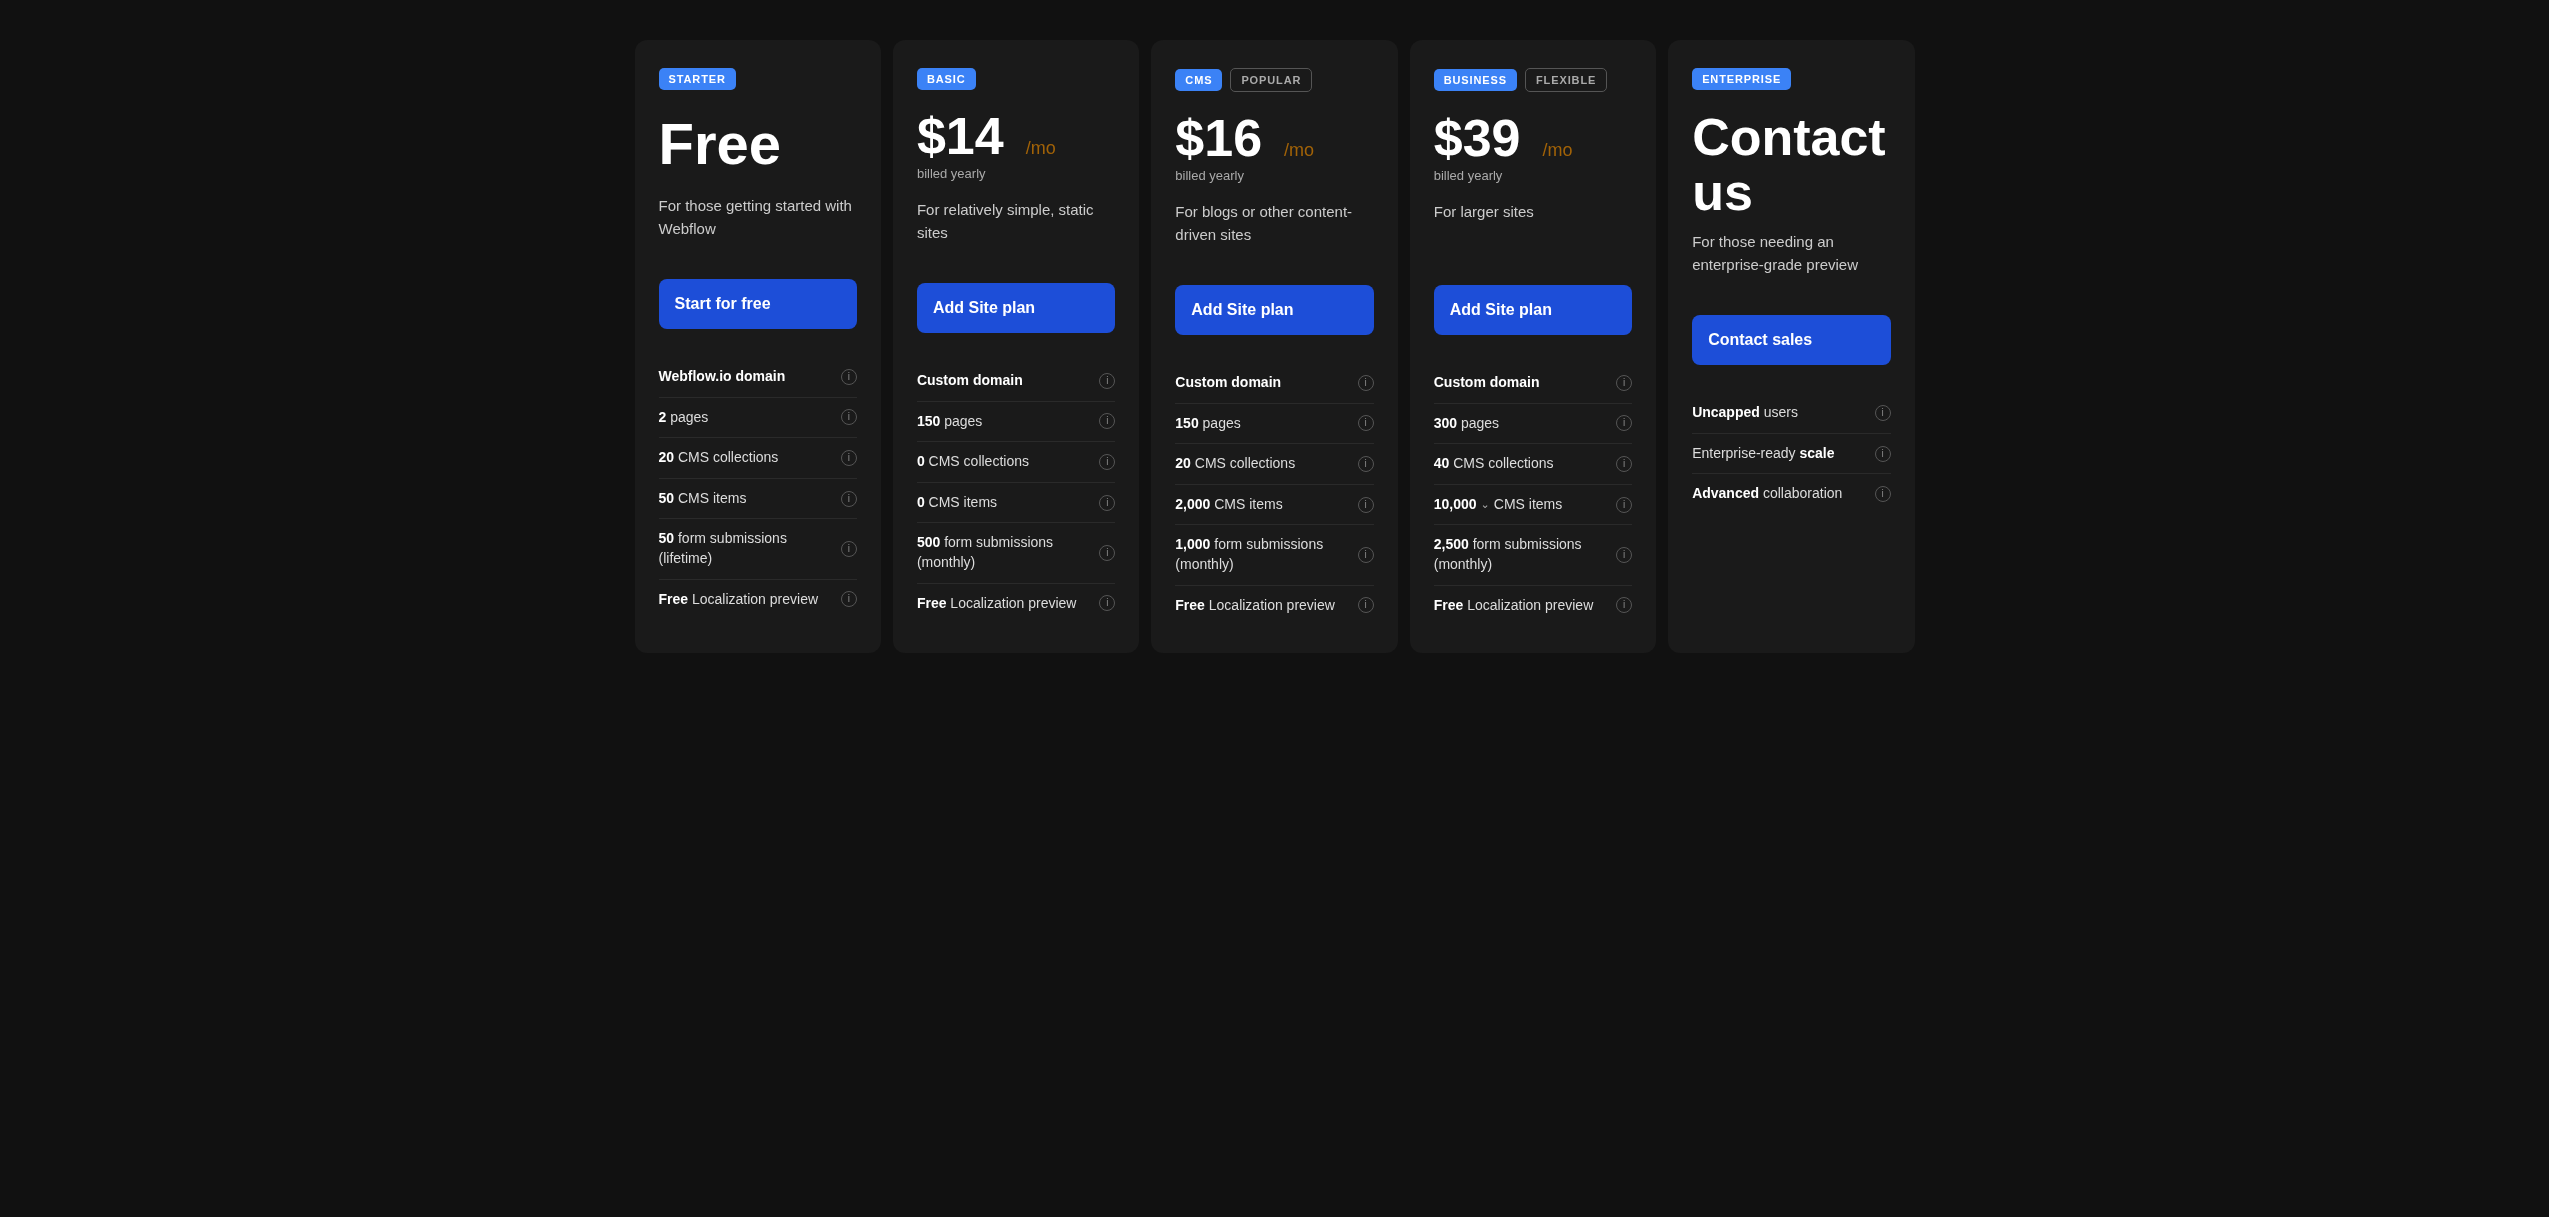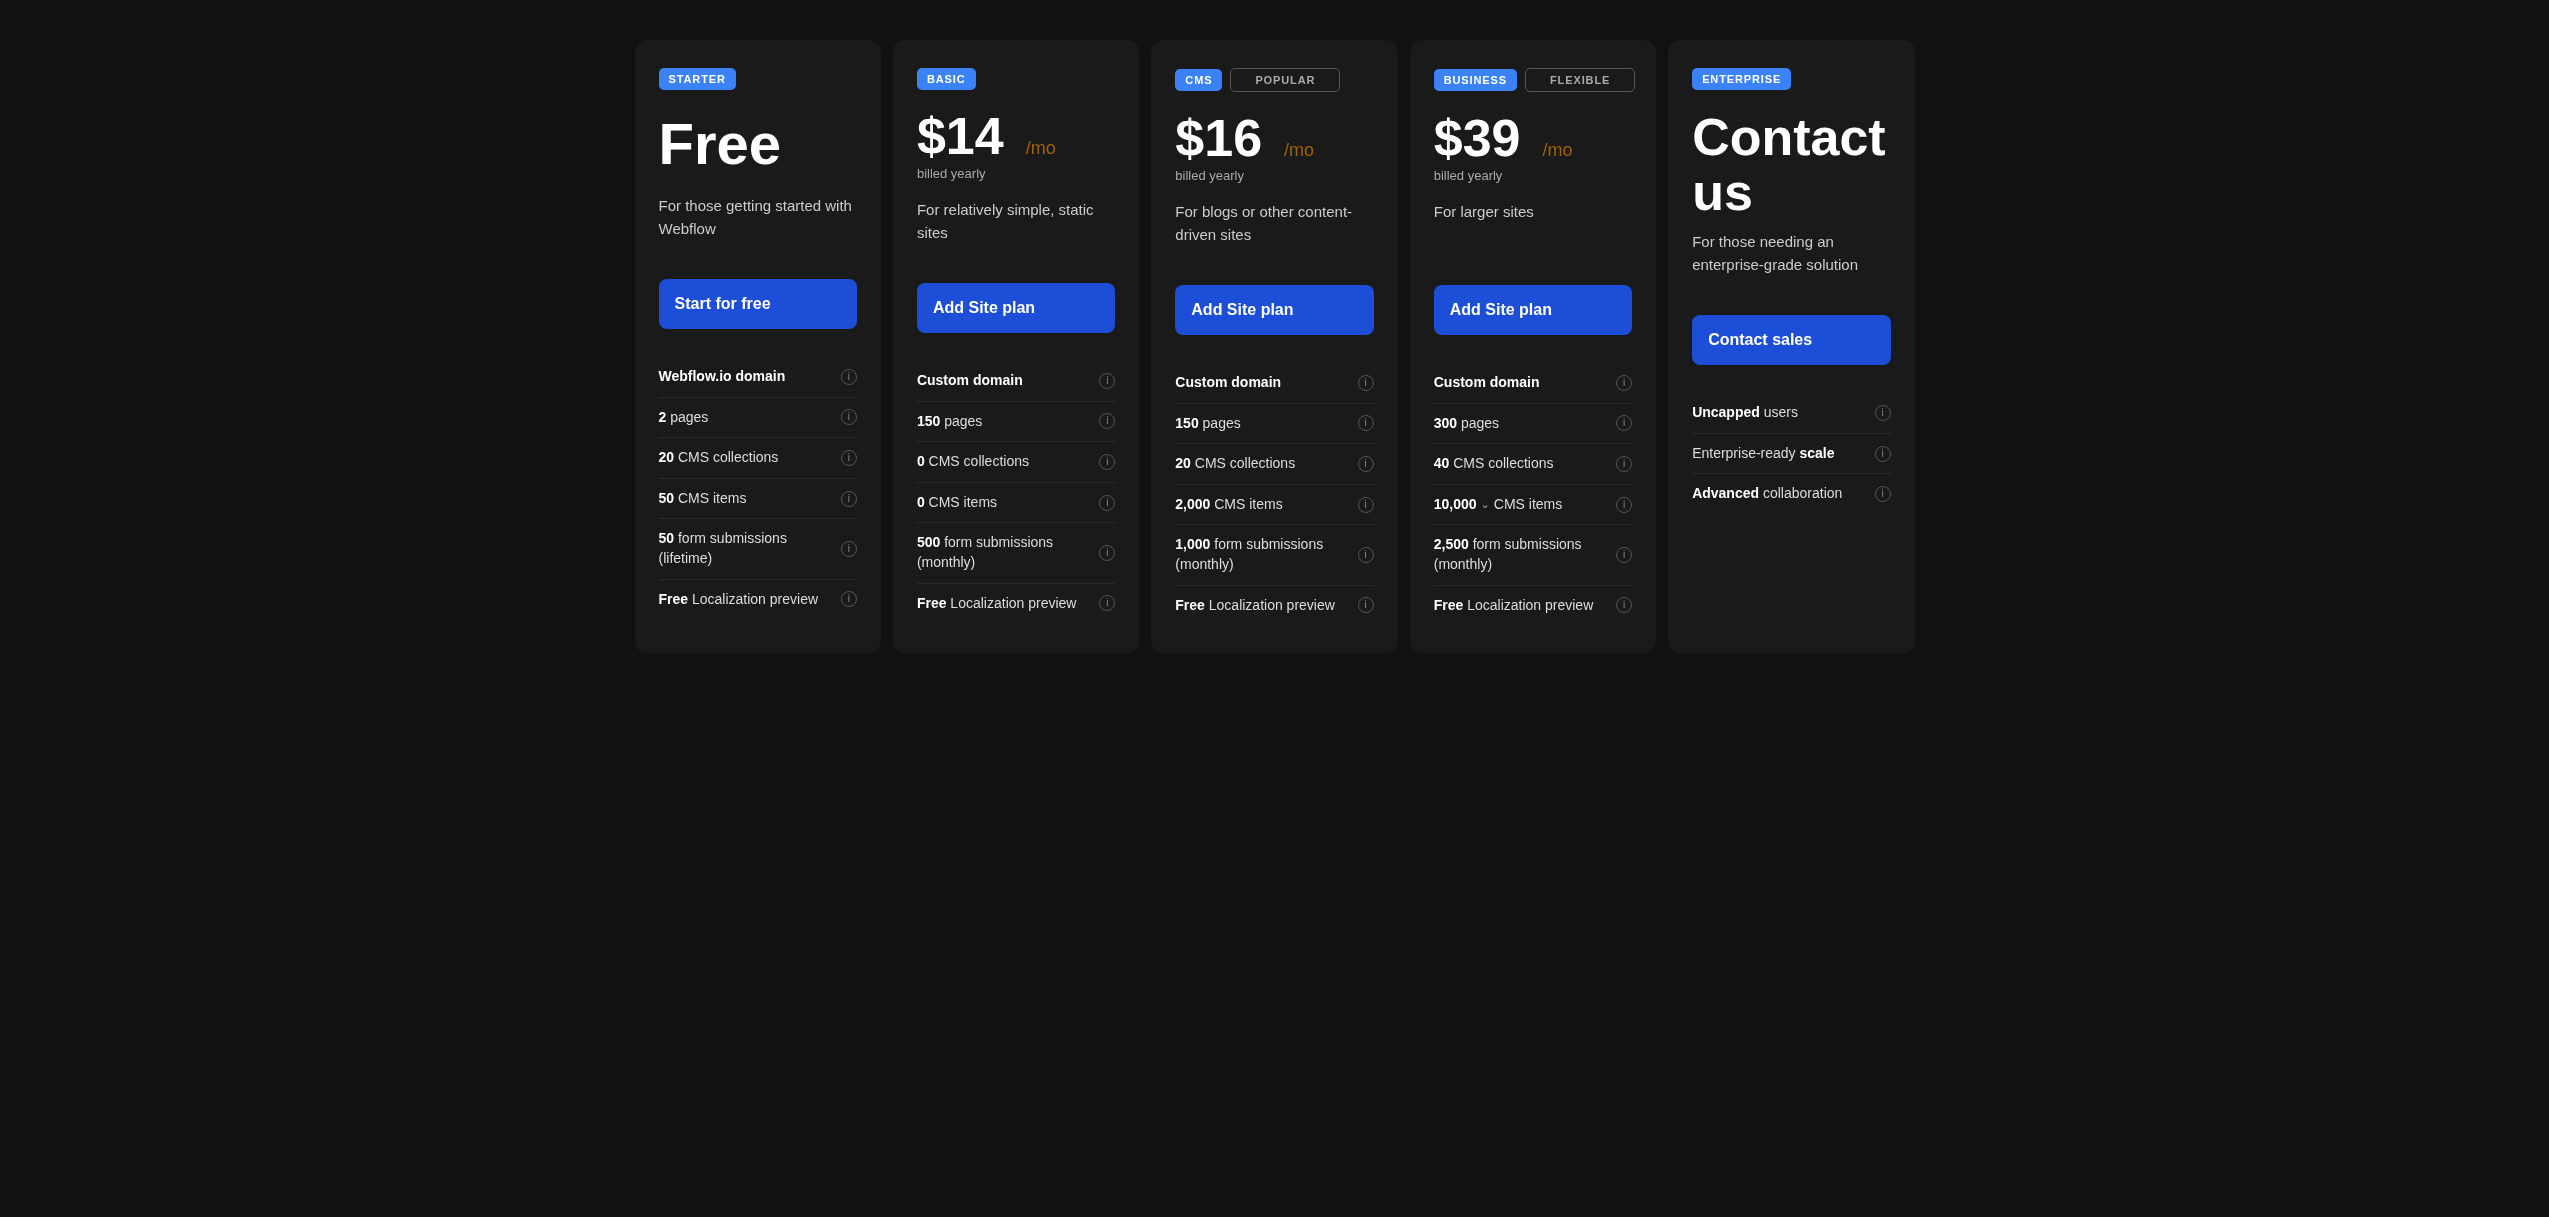--- a/index.html
+++ b/index.html
@@ -43,21 +43,21 @@
       padding: 5px 10px;
       border-radius: 5px;
       text-transform: uppercase;
     }
     .plan-badge-secondary {
       background: transparent;
       color: #aaa;
       font-size: 11px;
       font-weight: 600;
       letter-spacing: 0.08em;
-      padding: 5px 24px;
+      padding: 5px 10px;
       border-radius: 5px;
       border: 1px solid #555;
       text-transform: uppercase;
     }
     .plan-price-contact {
       font-size: 52px;
       font-weight: 800;
       line-height: 1.05;
       margin-bottom: 12px;
     }
@@ -318,21 +318,21 @@
         <span class="info-icon">i</span>
       </div>
     </div>
   </div>
 
   <div class="plan-card">
     <div class="plan-header">
       <span class="plan-badge">ENTERPRISE</span>
     </div>
     <div class="plan-price-contact">Contact us</div>
-    <div class="plan-desc">For those needing an enterprise-grade solution</div>
+    <div class="plan-desc">For those needing an enterprise-grade preview</div>
     <button class="plan-cta">Contact sales</button>
     <div class="features-list">
       <div class="feature-item">
         <span class="feature-text"><strong>Uncapped</strong> users</span>
         <span class="info-icon">i</span>
       </div>
       <div class="feature-item">
         <span class="feature-text">Enterprise-ready <strong>scale</strong></span>
         <span class="info-icon">i</span>
       </div>

